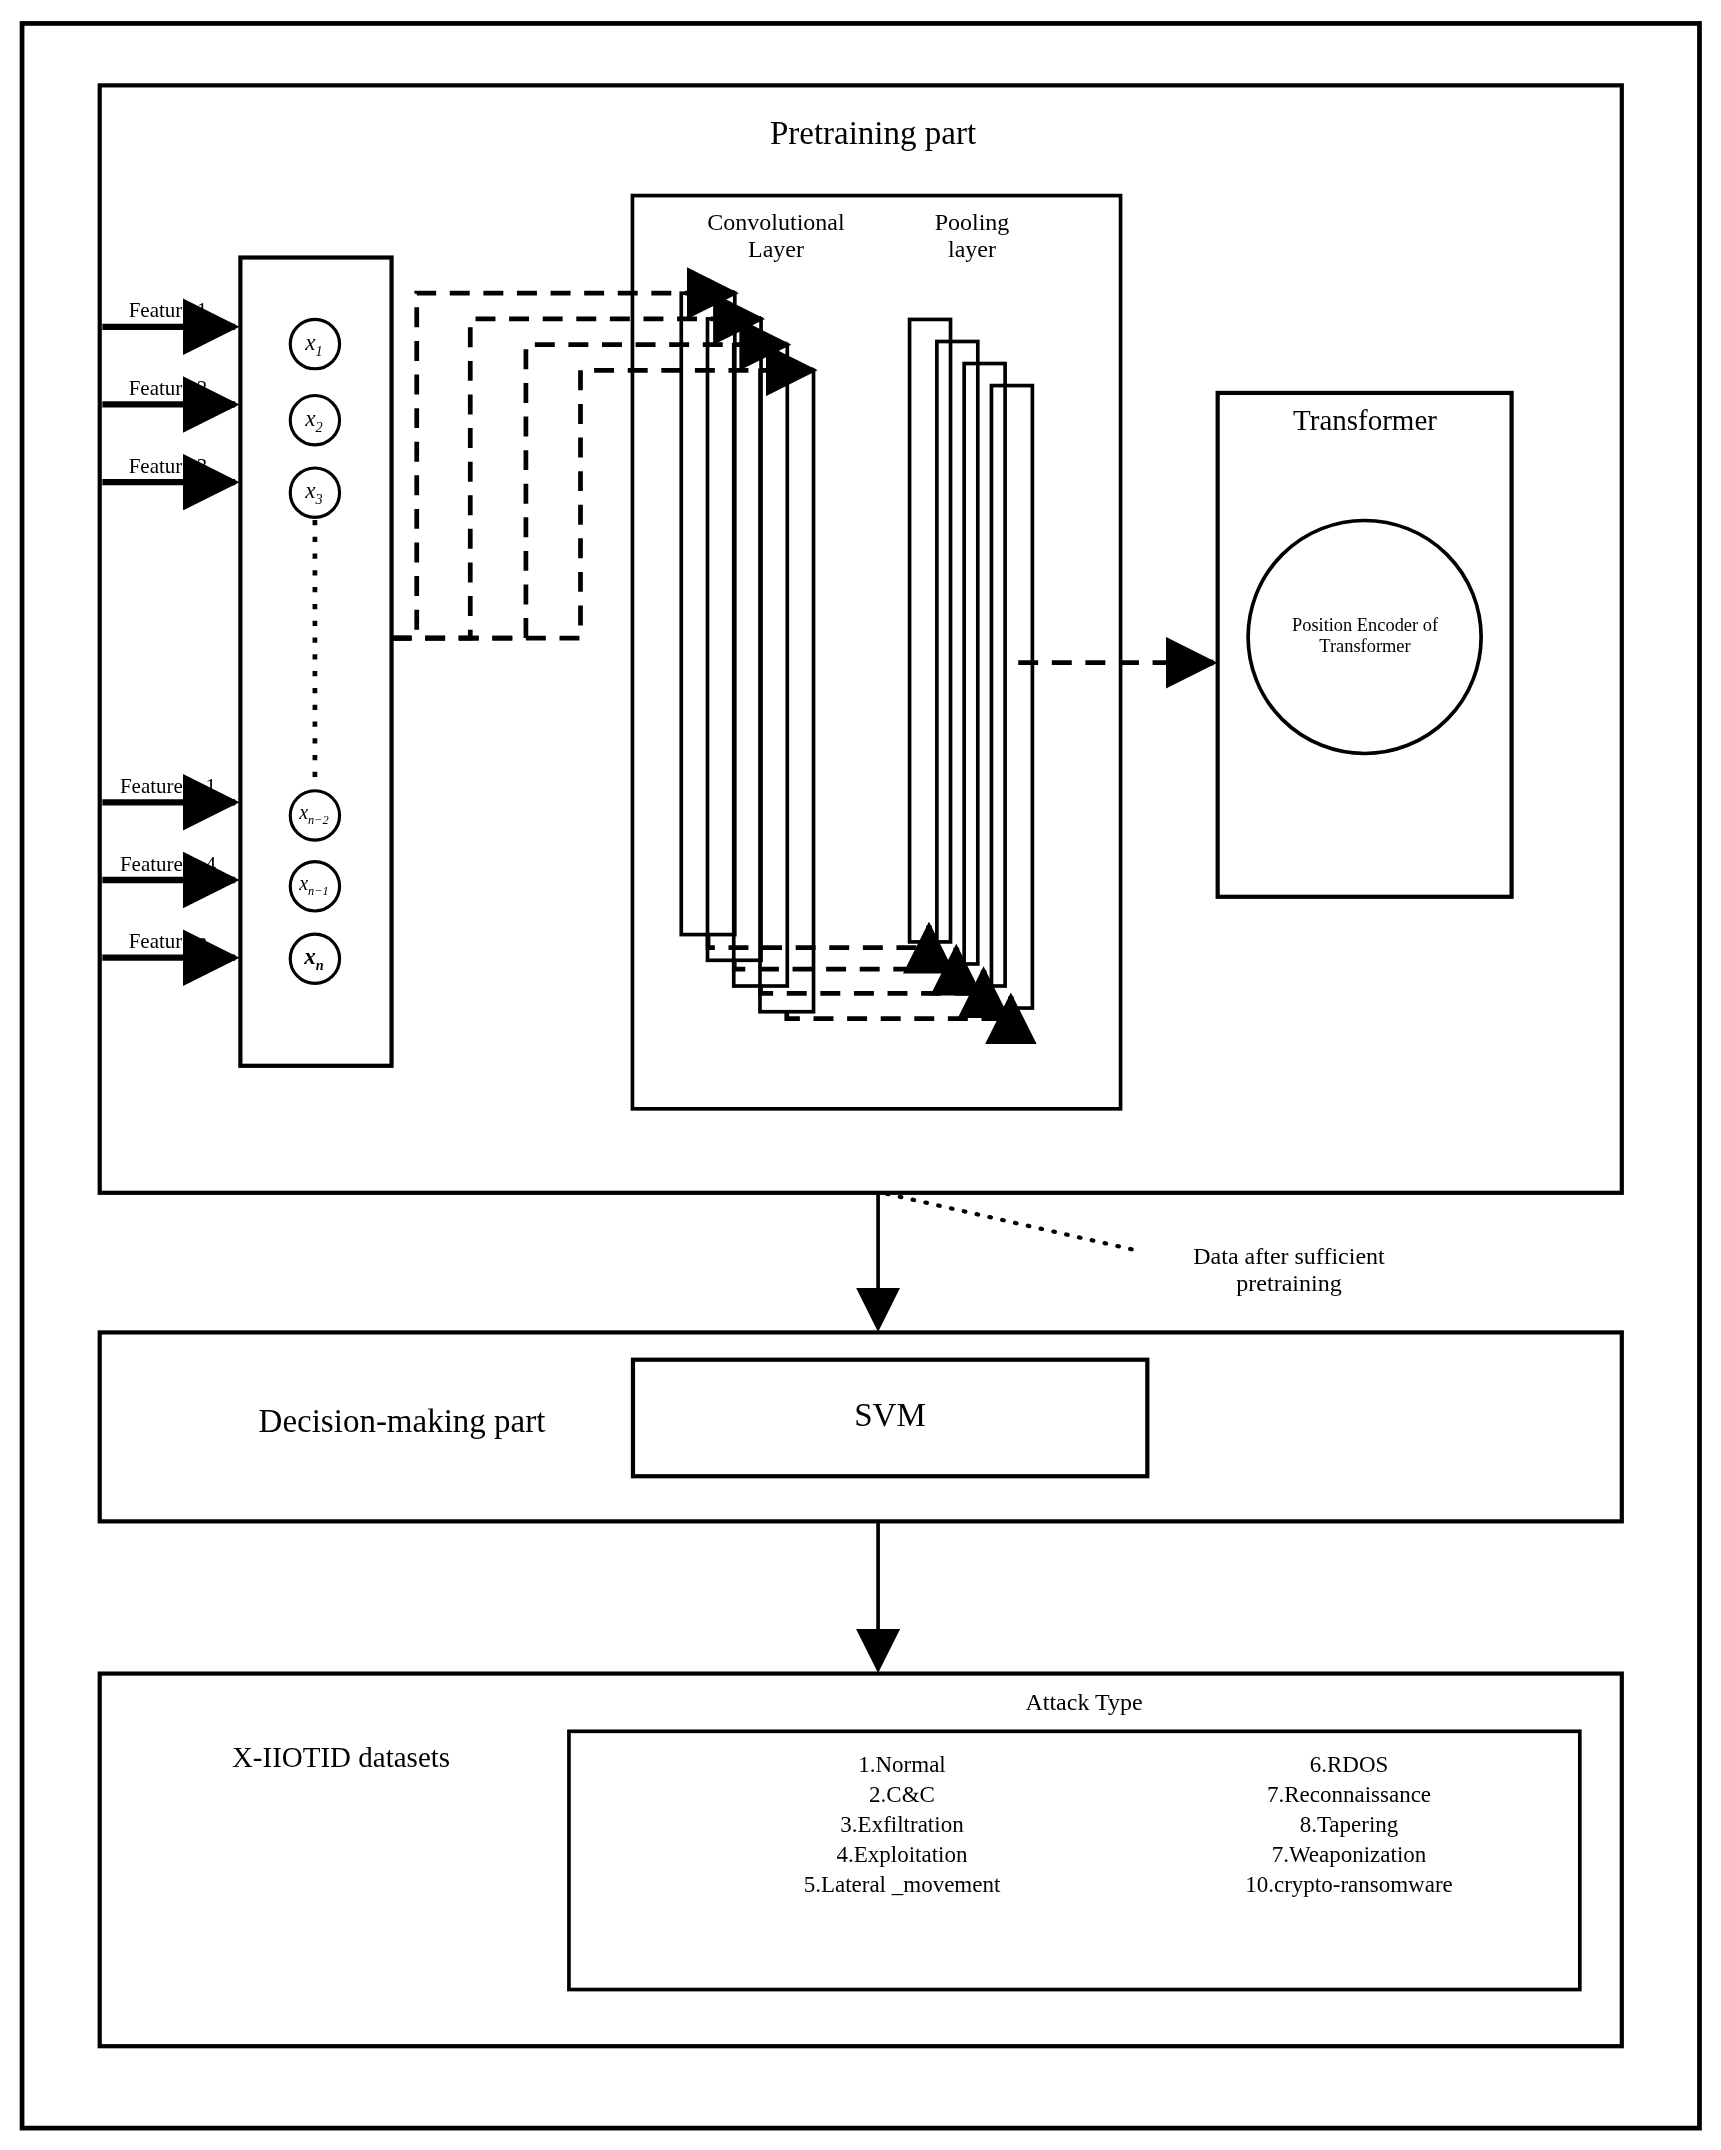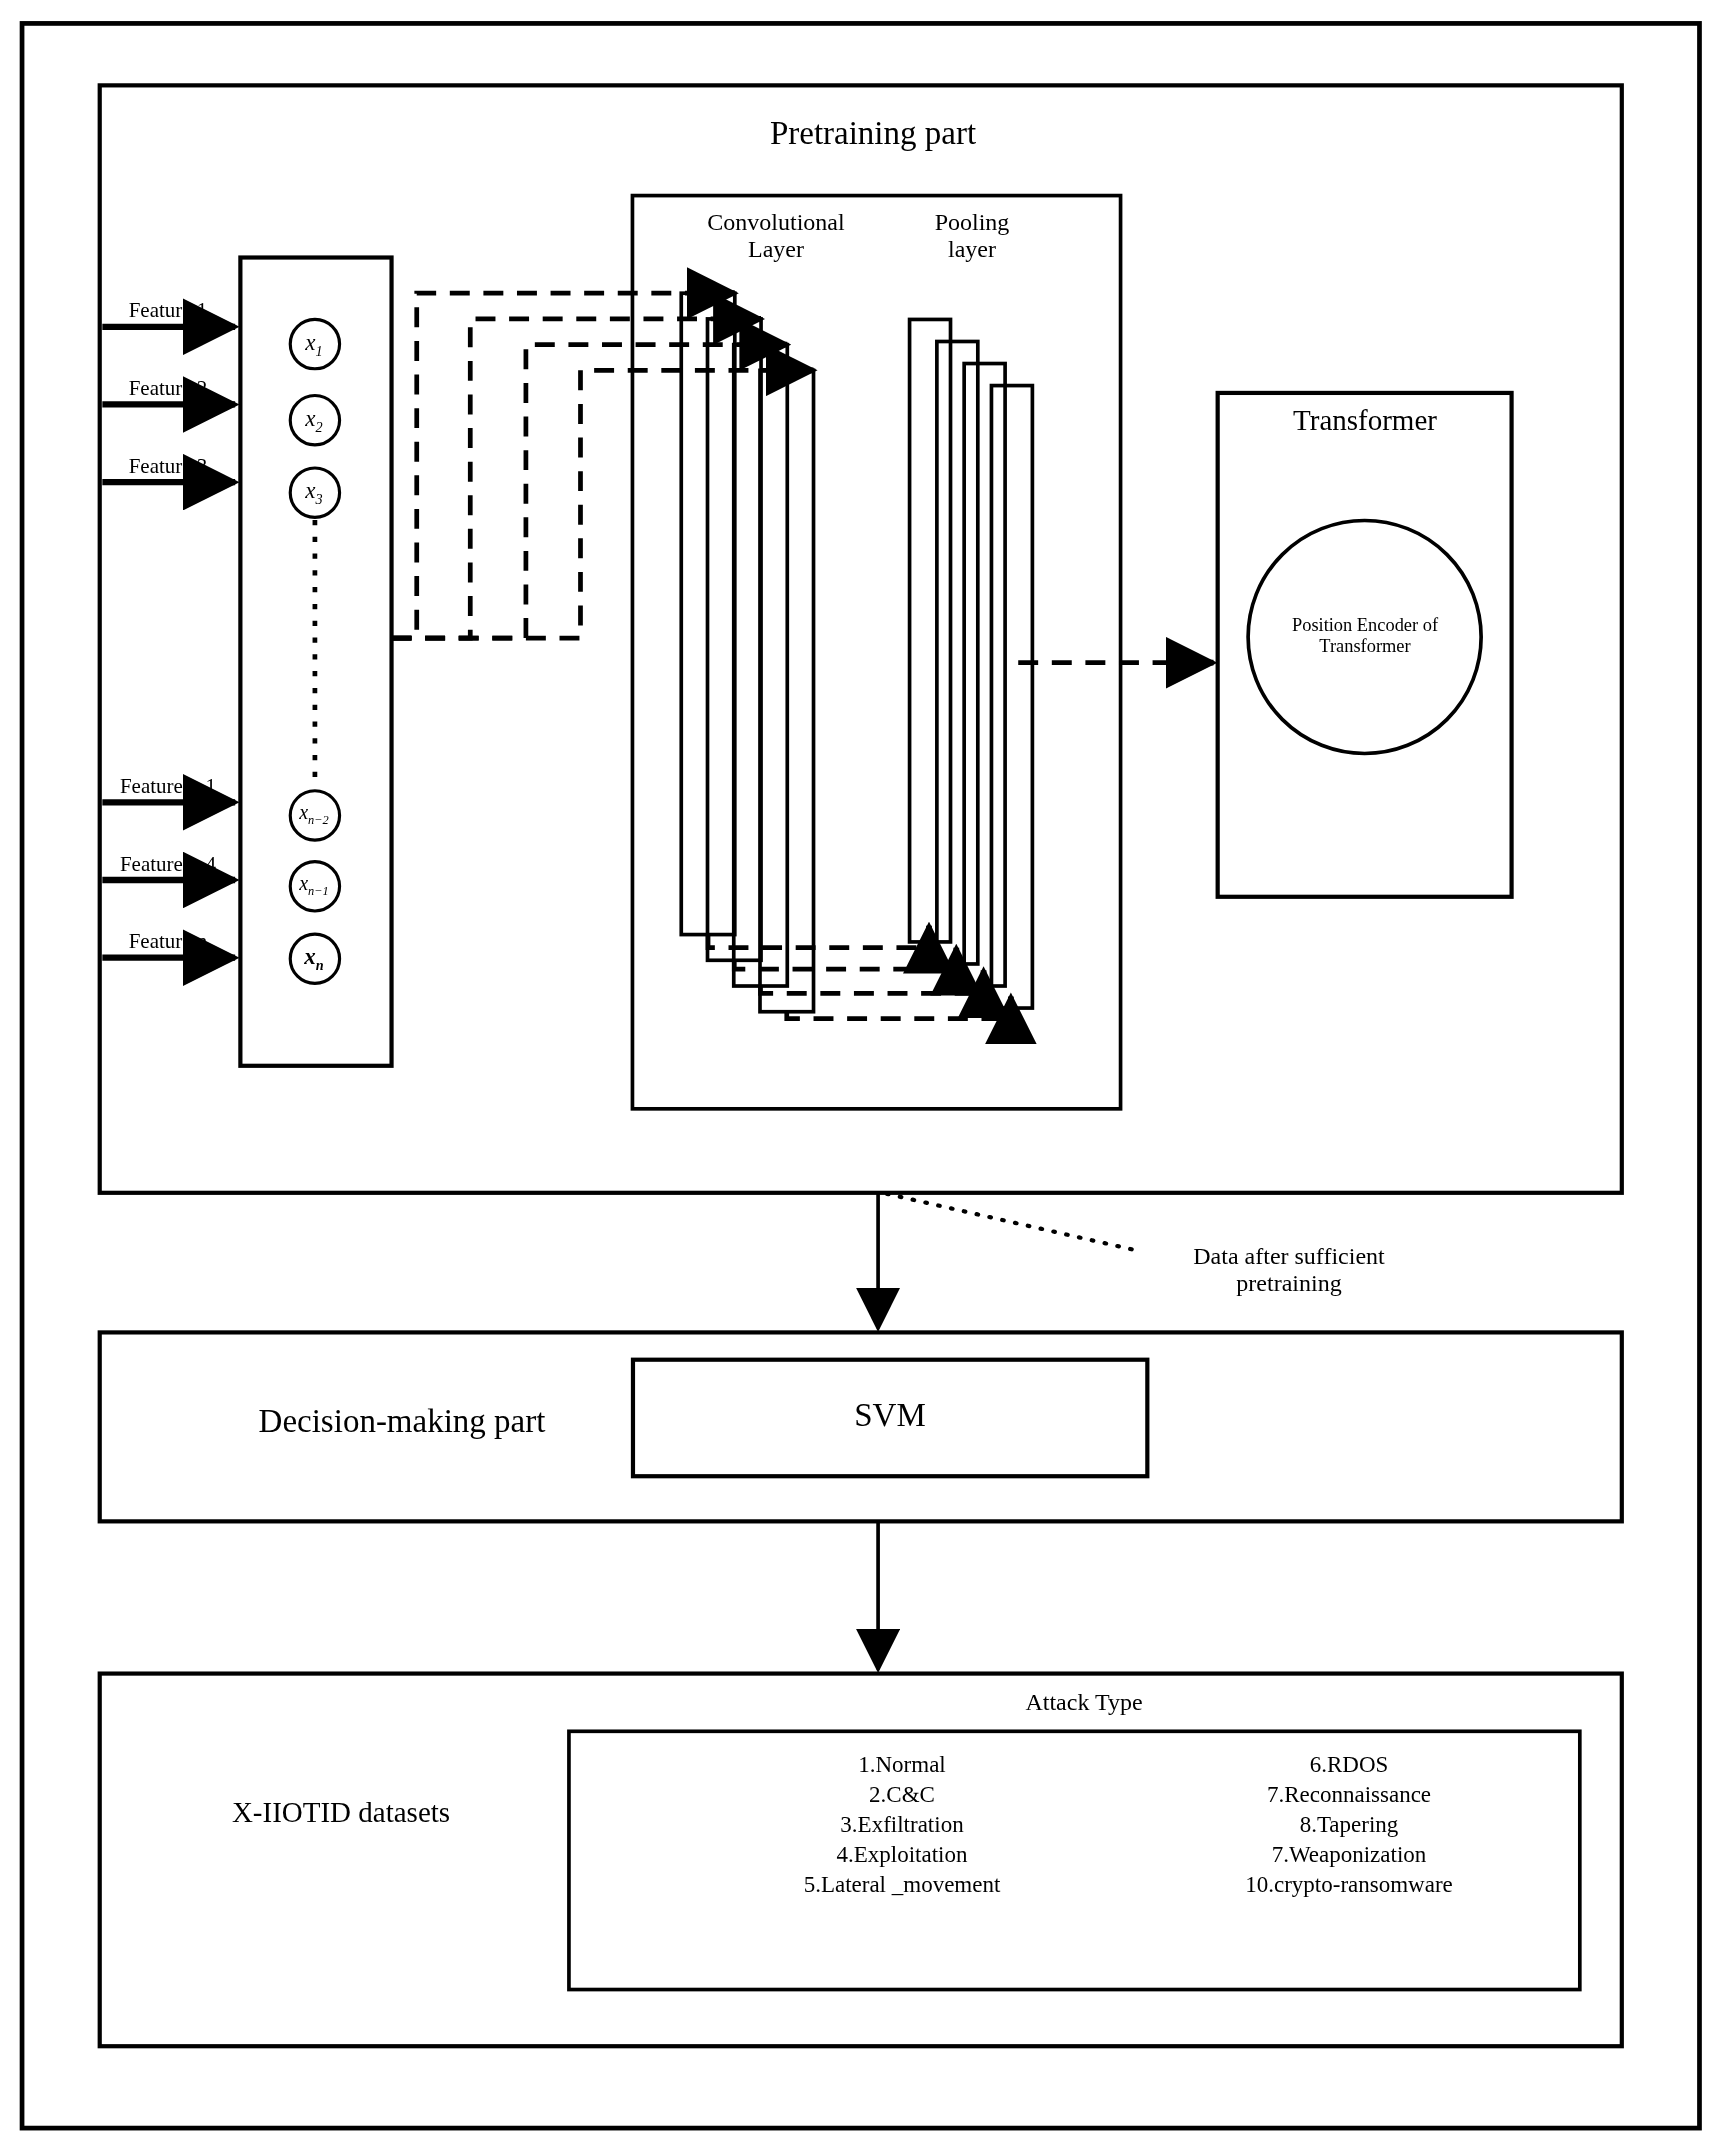--- a/index.html
+++ b/index.html
@@ -198,21 +198,21 @@
   </div>
 
   <div class="lbl ctr title-sm" style="left:1289px; top:1243px;">
     <div>Data after sufficient</div>
     <div>pretraining</div>
   </div>
 
   <div class="lbl ctr title-lg" style="left:402px; top:1403px;">Decision-making part</div>
   <div class="lbl ctr title-lg" style="left:890px; top:1397px;">SVM</div>
 
-  <div class="lbl ctr title-md" style="left:341px; top:1796px;">X-IIOTID datasets</div>
+  <div class="lbl ctr title-md" style="left:341px; top:1741px;">X-IIOTID datasets</div>
 
   <div class="lbl ctr title-sm" style="left:1076px; top:1689px;margin-left:8px;">Attack Type</div>
 
   <div class="lbl ctr list" style="left:902px; top:1750px;">
     <div>1.Normal</div>
     <div>2.C&amp;C</div>
     <div>3.Exfiltration</div>
     <div>4.Exploitation</div>
     <div>5.Lateral _movement</div>
   </div>

